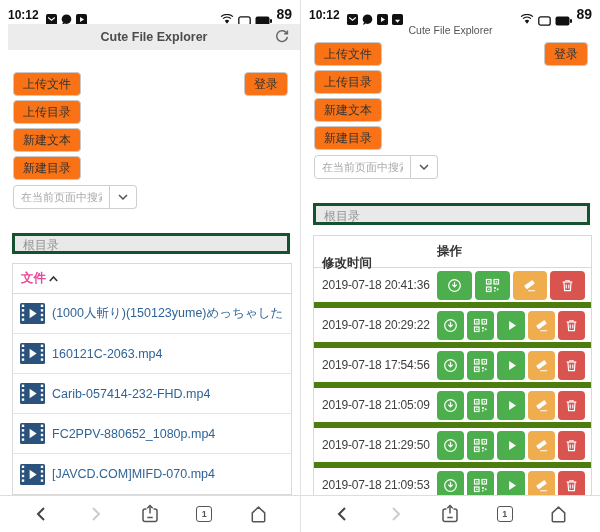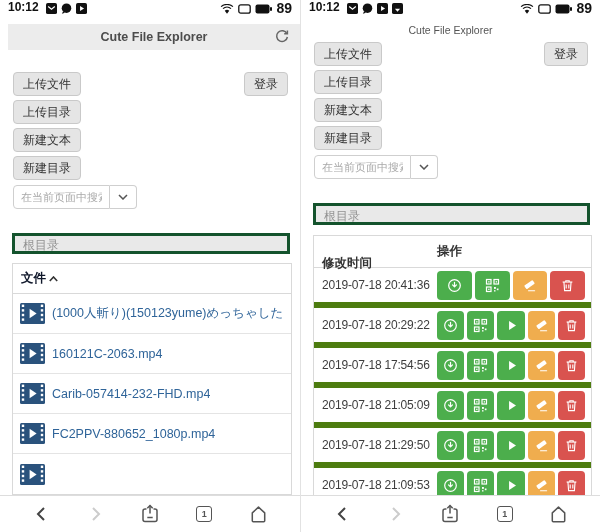--- a/index.html
+++ b/index.html
@@ -6,54 +6,54 @@
     --success:#4cae4c; --warning:#f0ad4e; --danger:#d9534f;
     --link:#2f6499; --filmblue:#2a527c;
   }
   *{box-sizing:border-box; margin:0; padding:0;}
   body{font-family:"Liberation Sans", sans-serif; background:#fff;}
   .canvas{width:600px; height:532px; display:flex; overflow:hidden; background:#fff;}
   .screen{width:300px; height:532px; position:relative; overflow:hidden; background:#fff;}
   .screen.right{border-left:1px solid #e2e2e2;}
 
   
-  .statusbar{height:22px; display:flex; align-items:flex-start; padding:0 8px; gap:4px;}
+  .statusbar{height:22px; display:flex; align-items:flex-end; padding:0 8px; gap:4px;}
   .sb-time{font-size:12px; font-weight:700; color:#111; margin-right:3px;}
   .sb-ic{width:11px; height:11px; display:inline-block;}
   .sb-spacer{flex:1;}
   .sb-batt-num{font-size:14px; font-weight:700; color:#111;}
 
   
   .titlebar{height:26px; margin-left:8px; background:#ececec; display:flex; align-items:center; position:relative; margin-top:2px;}
   .titlebar .ttl{flex:1; text-align:center; font-size:12.5px; font-weight:700; color:#4c4c4c;}
   .refresh{position:absolute; right:10px; top:5px; width:16px; height:16px; cursor:pointer;}
   .title-plain{height:16px; text-align:center; font-size:10.5px; color:#555; padding-top:2px;}
 
   
   .toolbar{padding:22px 12px 0 13px; display:flex; flex-direction:column; align-items:flex-start; gap:4px;}
   .screen.right .toolbar{padding-top:4px;}
   .tb-row1{width:100%; display:flex; justify-content:space-between; align-items:flex-start;}
-  .btn{background:#e5e5e5; border:1px solid #c9c9c9; border-radius:4px; color:#333;
+  .btn{background:#f97316; border:1px solid #c9c9c9; border-radius:4px; color:#333;
        font-size:12px; font-family:inherit; height:24px; padding:0 9px; cursor:pointer; line-height:22px;}
   .search-row{display:flex; margin-top:1px;}
   .search-input{width:97px; height:24px; border:1px solid #cfcfcf; border-radius:4px 0 0 4px;
        font-size:11px; padding:0 7px; color:#444; font-family:inherit;}
   .search-input::placeholder{color:#a9a9a9;}
   .search-dd{width:27px; height:24px; border:1px solid #cfcfcf; border-left:none; border-radius:0 4px 4px 0;
        background:#fff; display:flex; align-items:center; justify-content:center; cursor:pointer;}
 
   
   .rootbar{margin:24px 10px 0 12px; height:21px; background:#e9e9e9; border:3px solid #14532d;
        color:#929292; font-size:12px; line-height:19px; padding:0 8px;}
   .screen.right .rootbar{margin-top:24px; height:22px; line-height:20px;}
 
   
   .ftable{margin:9px 8px 0 12px; border:1px solid #d9d9d9;}
   .ftable-head{height:30px; border-bottom:1px solid #d9d9d9; display:flex; align-items:center;
-       padding:0 8px; font-size:12.5px; font-weight:700; color:#0f172a; gap:3px; cursor:pointer;}
+       padding:0 8px; font-size:12.5px; font-weight:700; color:#ec4899; gap:3px; cursor:pointer;}
   .frow{height:40px; border-bottom:1px solid #e4e4e4; display:flex; align-items:center; padding:0 7px; gap:7px;}
   .frow:last-child{border-bottom:none;}
   .film{flex:0 0 auto; width:25px; height:21px; display:inline-flex;}
   .flink{font-size:12.5px; color:var(--link); text-decoration:none; white-space:nowrap; overflow:hidden; cursor:pointer;}
 
   
   .ttable{margin:10px 8px 0 12px; border:1px solid #d9d9d9;}
   .ttable-head{height:32px; border-bottom:1px solid #d9d9d9; display:flex; align-items:center;
        font-size:12.5px; font-weight:700; color:#333;}
   .th-time{width:123px; padding-left:8px;margin-top:24px;}
@@ -244,20 +244,21 @@
                 <rect x="1.8" y="10.8" width="2.4" height="2.4"></rect>
                 <rect x="1.8" y="15.4" width="2.4" height="2.4"></rect>
                 <rect x="20.8" y="1.6" width="2.4" height="2.4"></rect>
                 <rect x="20.8" y="6.2" width="2.4" height="2.4"></rect>
                 <rect x="20.8" y="10.8" width="2.4" height="2.4"></rect>
                 <rect x="20.8" y="15.4" width="2.4" height="2.4"></rect>
                 <path d="M9.6 5.8l7 4.7-7 4.7z"></path>
               </g>
             </svg>
           </span>
+          <a class="flink">[JAVCD.COM]MIFD-070.mp4</a>
         </div>
       </div>
 
     <div class="navbar">
       <span class="nav-ic">
         <svg width="16" height="16" viewBox="0 0 16 16">
             <path d="M11 2L5 8l6 6" stroke="#444" stroke-width="2" fill="none"></path>
           </svg>
         </span>
       <span class="nav-ic">

